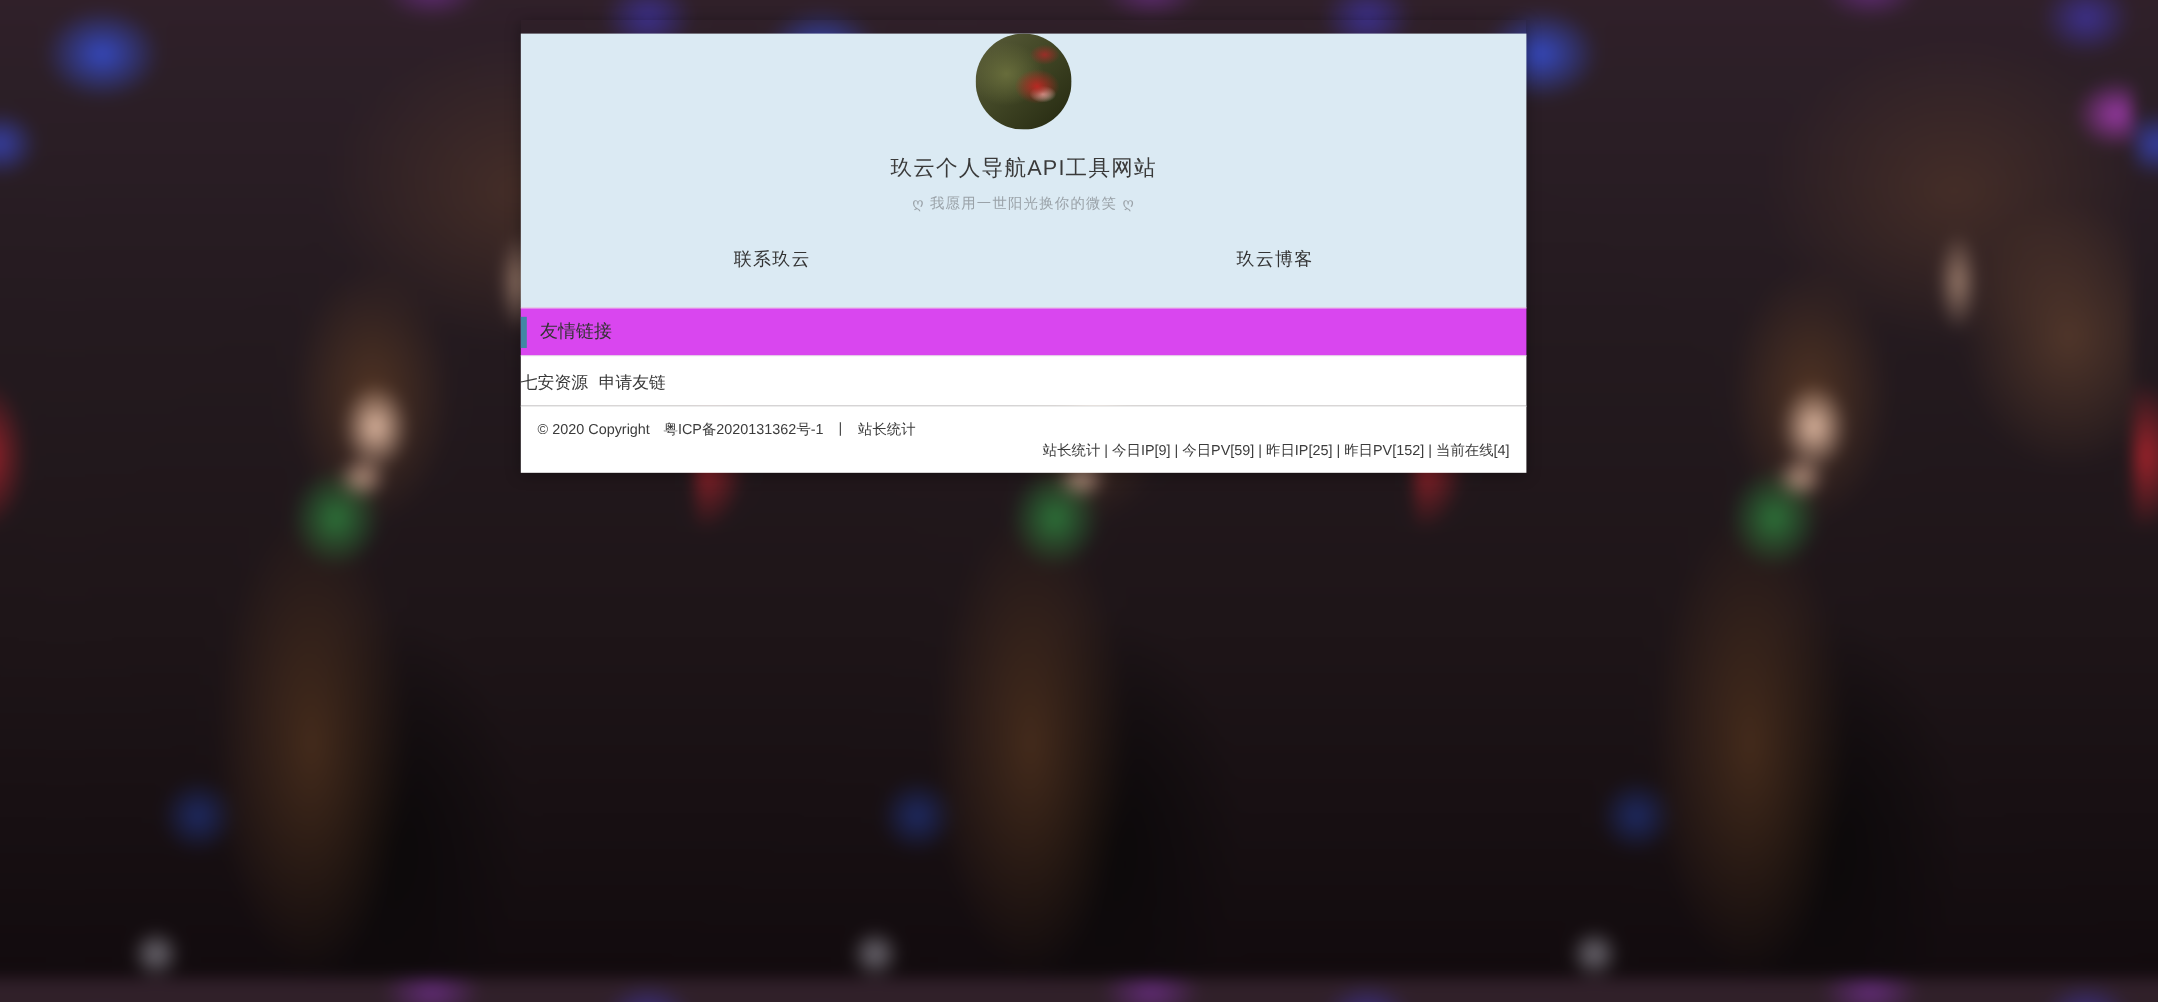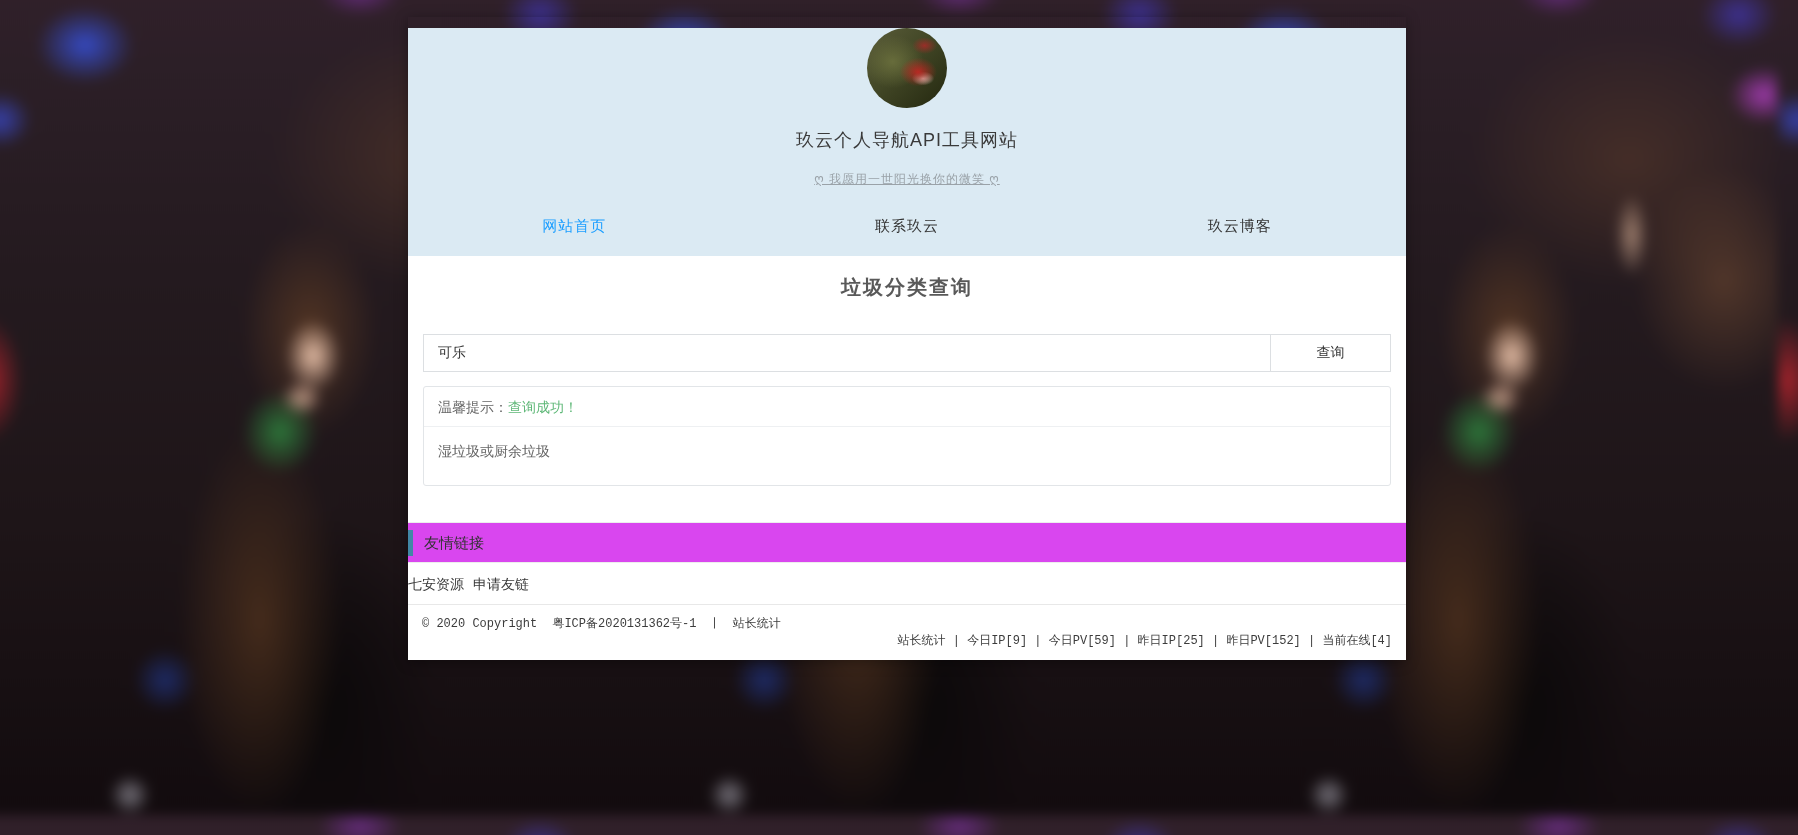--- a/index.html
+++ b/index.html
@@ -34,23 +34,23 @@
       radial-gradient(120px 150px at 545px 300px, rgba(135,88,55,.45) 0%, rgba(135,88,55,0) 75%),
       radial-gradient(200px 160px at 450px 180px, rgba(110,70,45,.40) 0%, rgba(110,70,45,0) 80%),
       linear-gradient(180deg, #31202a 0%, #2c1f27 10%, #241a1f 35%, #1e1518 65%, #120b0e 100%);
     background-size: 599.33px 835px;
     background-repeat: repeat;
     filter: blur(6px);
   }
 
   .card {
     position: absolute;
-    left: 408px;
+    left: 434px;
     top: 17px;
-    width: 998px;
+    width: 838px;
     box-shadow: 0 2px 12px rgba(0,0,0,.35);
   }
 
   
   .header {
     background: var(--header-bg, #dbeaf3);
     height: 228px;
     text-align: center;
   }
   .avatar {
@@ -65,25 +65,24 @@
       linear-gradient(135deg, #5a5c3a 0%, #424726 45%, #23270f 100%);
   }
   .site-title {
     margin-top: 20px;
     font-size: 18px;
     font-weight: 400;
     color: #3a3a3a;
     letter-spacing: 1px;
   }
   .site-subtitle {
-    margin-top: 19px;
+    margin-top: 9px;
     font-size: 12px;
     color: #9aa2a8;
     letter-spacing: 1px;
-    text-decoration: underline;
   }
   .nav {
     display: flex;
     margin-top: 29px;
   }
   .nav-item {
     flex: 1;
     font-size: 15px;
     color: #333;
     cursor: pointer;
@@ -188,58 +187,43 @@
   }
 
   
   .footer {
     background: #fff;
     border-top: 1px solid #e8e8e8;
     padding: 11px 14px 10px;
     font-size: 12px;
     color: #3c3c3c;
     line-height: 17px;
-    font-family: Liberation Mono, monospace;
   }
   .footer .icp { margin-left: 8px; }
   .footer .sep { margin: 0 5px; }
   .footer a { color: #3c3c3c; text-decoration: none; cursor: pointer; }
   .stats-line { display: block; text-align: right; }
 </style>
 </head>
 <body>
 
 <div class="bg"></div>
 
 <div class="card">
 
   <div class="header">
     <div class="avatar"></div>
     <div class="site-title">玖云个人导航API工具网站</div>
     <div class="site-subtitle">ღ 我愿用一世阳光换你的微笑 ღ</div>
     <div class="nav">
-      <div class="nav-item active">网站首页</div>
       <div class="nav-item">联系玖云</div>
       <div class="nav-item">玖云博客</div>
     </div>
   </div>
 
-  <div class="main">
-    <div class="tool-title">垃圾分类查询</div>
-    <div class="search-bar">
-      <input class="search-input" type="text" value="可乐" style="">
-      <button class="search-button">查询</button>
-    </div>
-    <div class="result-panel">
-      <div class="result-tip-row">
-        <span>温馨提示：</span><span class="tip-status">查询成功！</span>
-      </div>
-      <div class="result-answer">湿垃圾或厨余垃圾</div>
-    </div>
-  </div>
 
   <div class="friend-header">
     <div class="accent-bar"></div>
     <div class="friend-title">友情链接</div>
   </div>
 
   <div class="friend-links-row">
     <a>七安资源</a>
     <a>申请友链</a>
   </div>

